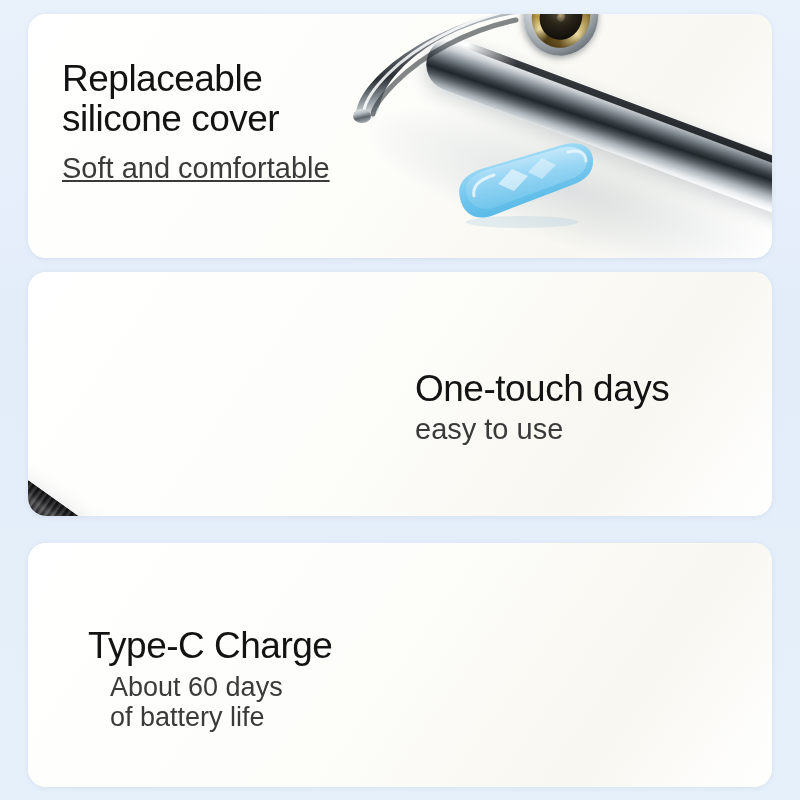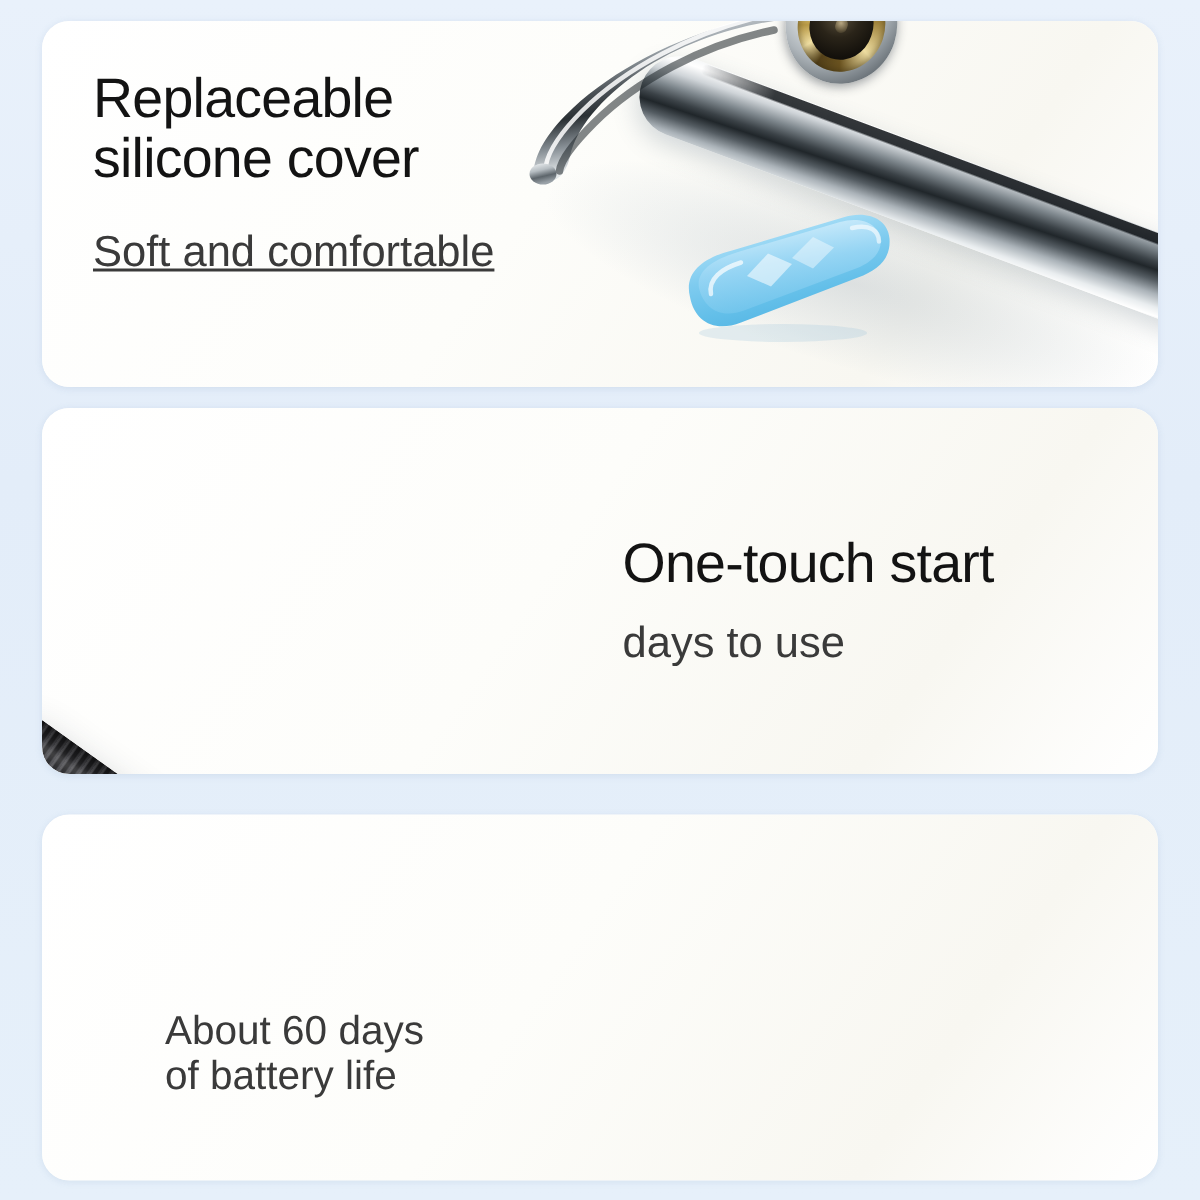--- a/index.html
+++ b/index.html
@@ -37,20 +37,21 @@
     border-radius: 18px;
   }
 
   
   .txt { position: absolute; z-index: 40; white-space: pre; }
   .headline {
     color: #131313;
     font-weight: 400;
     letter-spacing: -0.5px;
     line-height: 1.07;
+    margin-top: 13px;
   }
   .sub {
     color: #3a3a3a;
     font-weight: 300;
     letter-spacing: 0px;
     line-height: 1.12;
   }
 
   #p1-headline { left: 62px; top: 46px;  font-size: 37px; }
   #p1-sub      { left: 62px; top: 152px; font-size: 29px; text-decoration: underline; }
@@ -304,26 +305,27 @@
       <div class="panel-wash"></div>
 
       <div id="body2">
         <div class="blackbar"></div>
         <div class="blackbar-hilite"></div>
 
       </div>
     </div>
   </div>
 
-  <div class="txt headline" id="p2-headline">One-touch start</div>
-  <div class="txt sub" id="p2-sub">days to use</div>
+  <div class="txt headline" id="p2-headline">One-touch days</div>
+  <div class="txt sub" id="p2-sub">easy to use</div>
 
   <div class="panel" id="panel-3">
     <div class="panel-inner">
       <div class="panel-wash"></div>
 
     </div>
   </div>
 
+  <div class="txt headline" id="p3-headline">Type-C Charge</div>
   <div class="txt sub" id="p3-sub">About 60 days
 of battery life</div>
 
 </div>
 
 </body></html>

